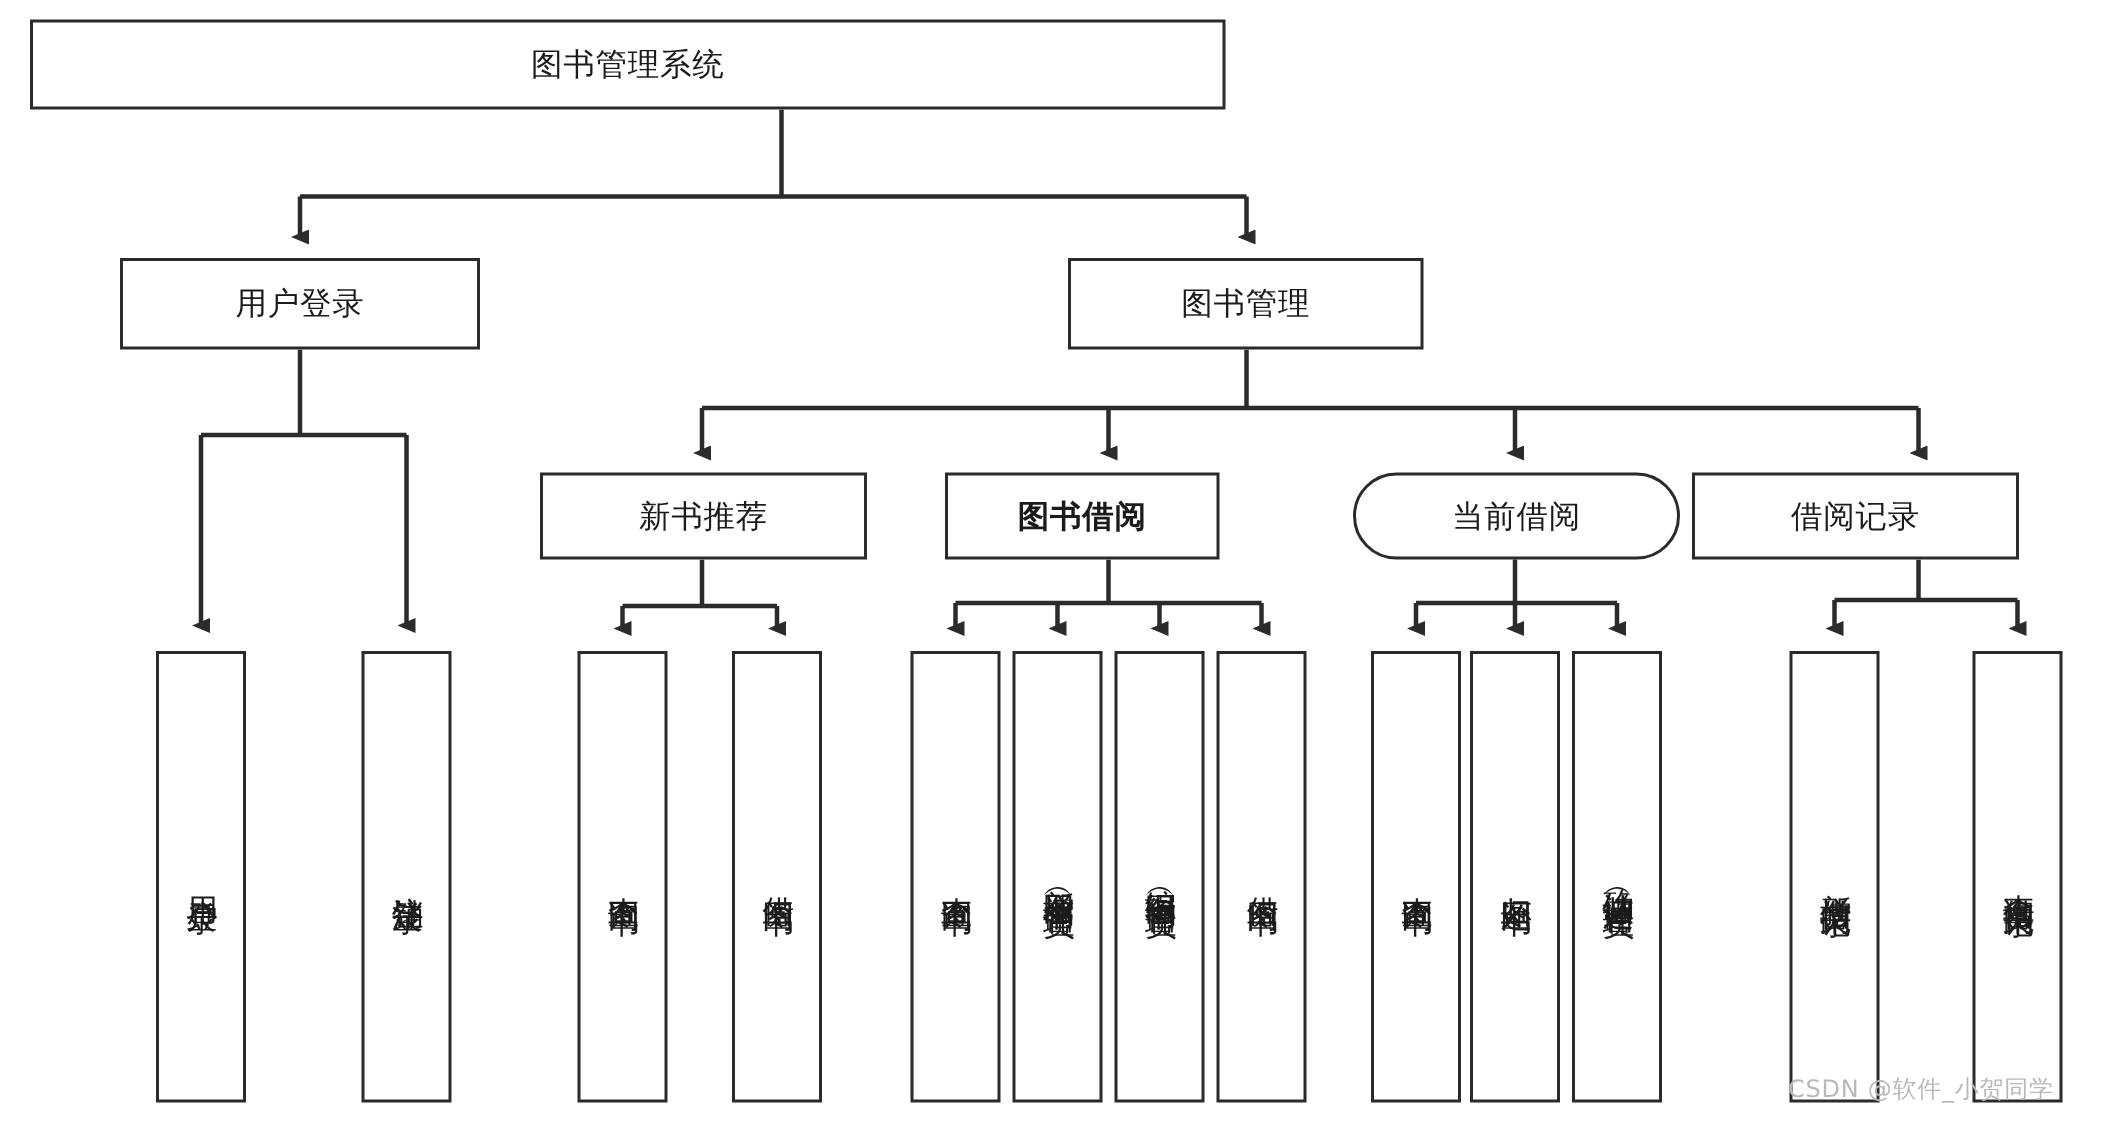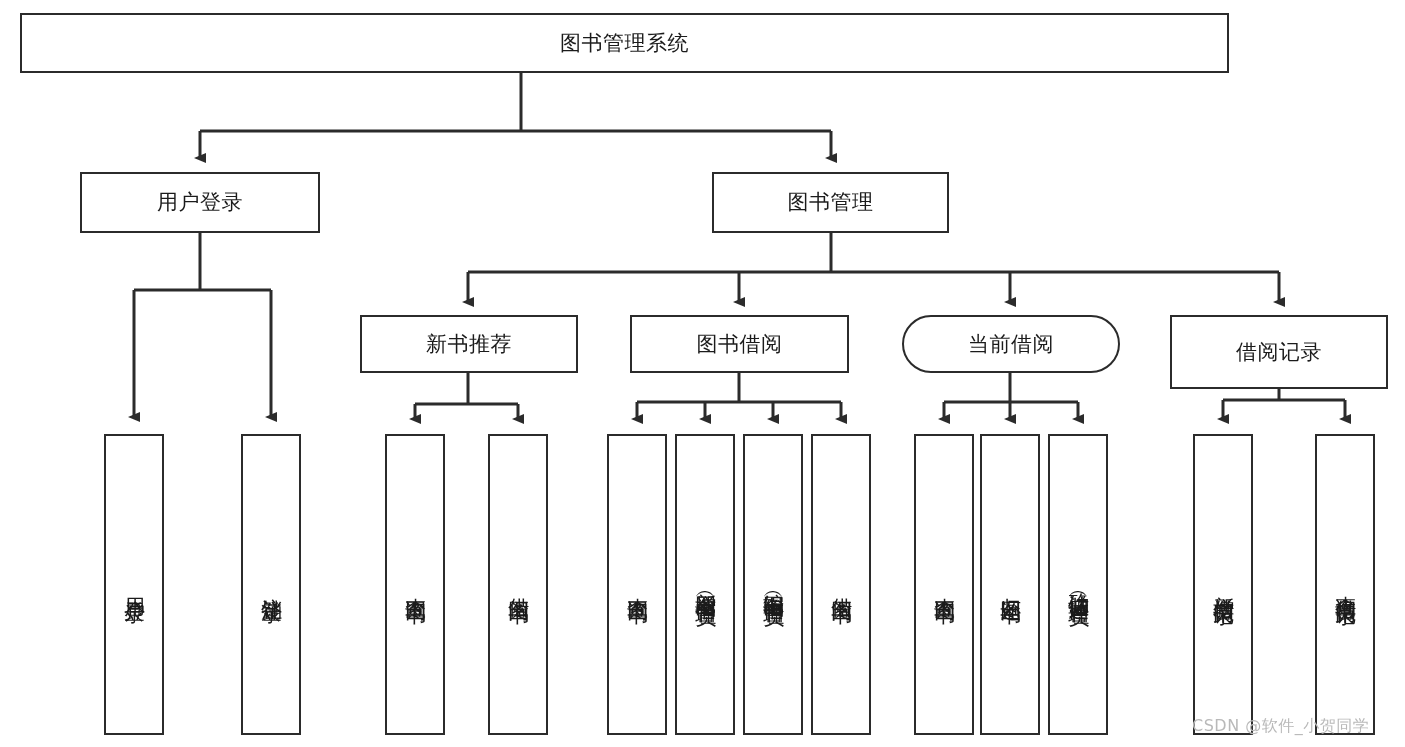--- a/index.html
+++ b/index.html
@@ -111,41 +111,41 @@
       <path d="M1010,402 L1010,419" marker-end="url(#arrow)"></path>
       <path d="M1078,402 L1078,419" marker-end="url(#arrow)"></path>
 
       <path d="M1279,373 L1279,400"></path>
       <path d="M1223,400 L1345,400"></path>
       <path d="M1223,400 L1223,419" marker-end="url(#arrow)"></path>
       <path d="M1345,400 L1345,419" marker-end="url(#arrow)"></path>
     </g>
   </svg>
 
-  <div class="node horiz" style="left:20px; top:13px; width:1209px; height:60px;">
+  <div class="node horiz" style="left:20px; top:13px; width:797px; height:60px;">
     <span class="label">图书管理系统</span>
   </div>
 
   <div class="node horiz" style="left:80px; top:172px; width:240px; height:61px;">
     <span class="label">用户登录</span>
   </div>
   <div class="node horiz" style="left:360px; top:315px; width:218px; height:58px;">
     <span class="label">新书推荐</span>
   </div>
 
   <div class="node horiz" style="left:712px; top:172px; width:237px; height:61px;">
     <span class="label">图书管理</span>
   </div>
-  <div class="node horiz" style="left:630px; top:315px; width:219px; height:58px;">
+  <div class="node horiz" style="left:630px; top:315px; width:183px; height:58px;font-weight:bold;">
     <span class="label">图书借阅</span>
   </div>
   <div class="node horiz" style="left:902px; top:315px; width:218px; height:58px;border-radius:29px;">
     <span class="label">当前借阅</span>
   </div>
-  <div class="node horiz" style="left:1170px; top:315px; width:218px; height:74px;">
+  <div class="node horiz" style="left:1128px; top:315px; width:218px; height:58px;">
     <span class="label">借阅记录</span>
   </div>
 
   <div class="node vert" style="left:104px; top:434px; width:60px; height:301px;">
     <span class="label">用户登录</span>
   </div>
   <div class="node vert" style="left:241px; top:434px; width:60px; height:301px;">
     <span class="label">注销登录</span>
   </div>
 

